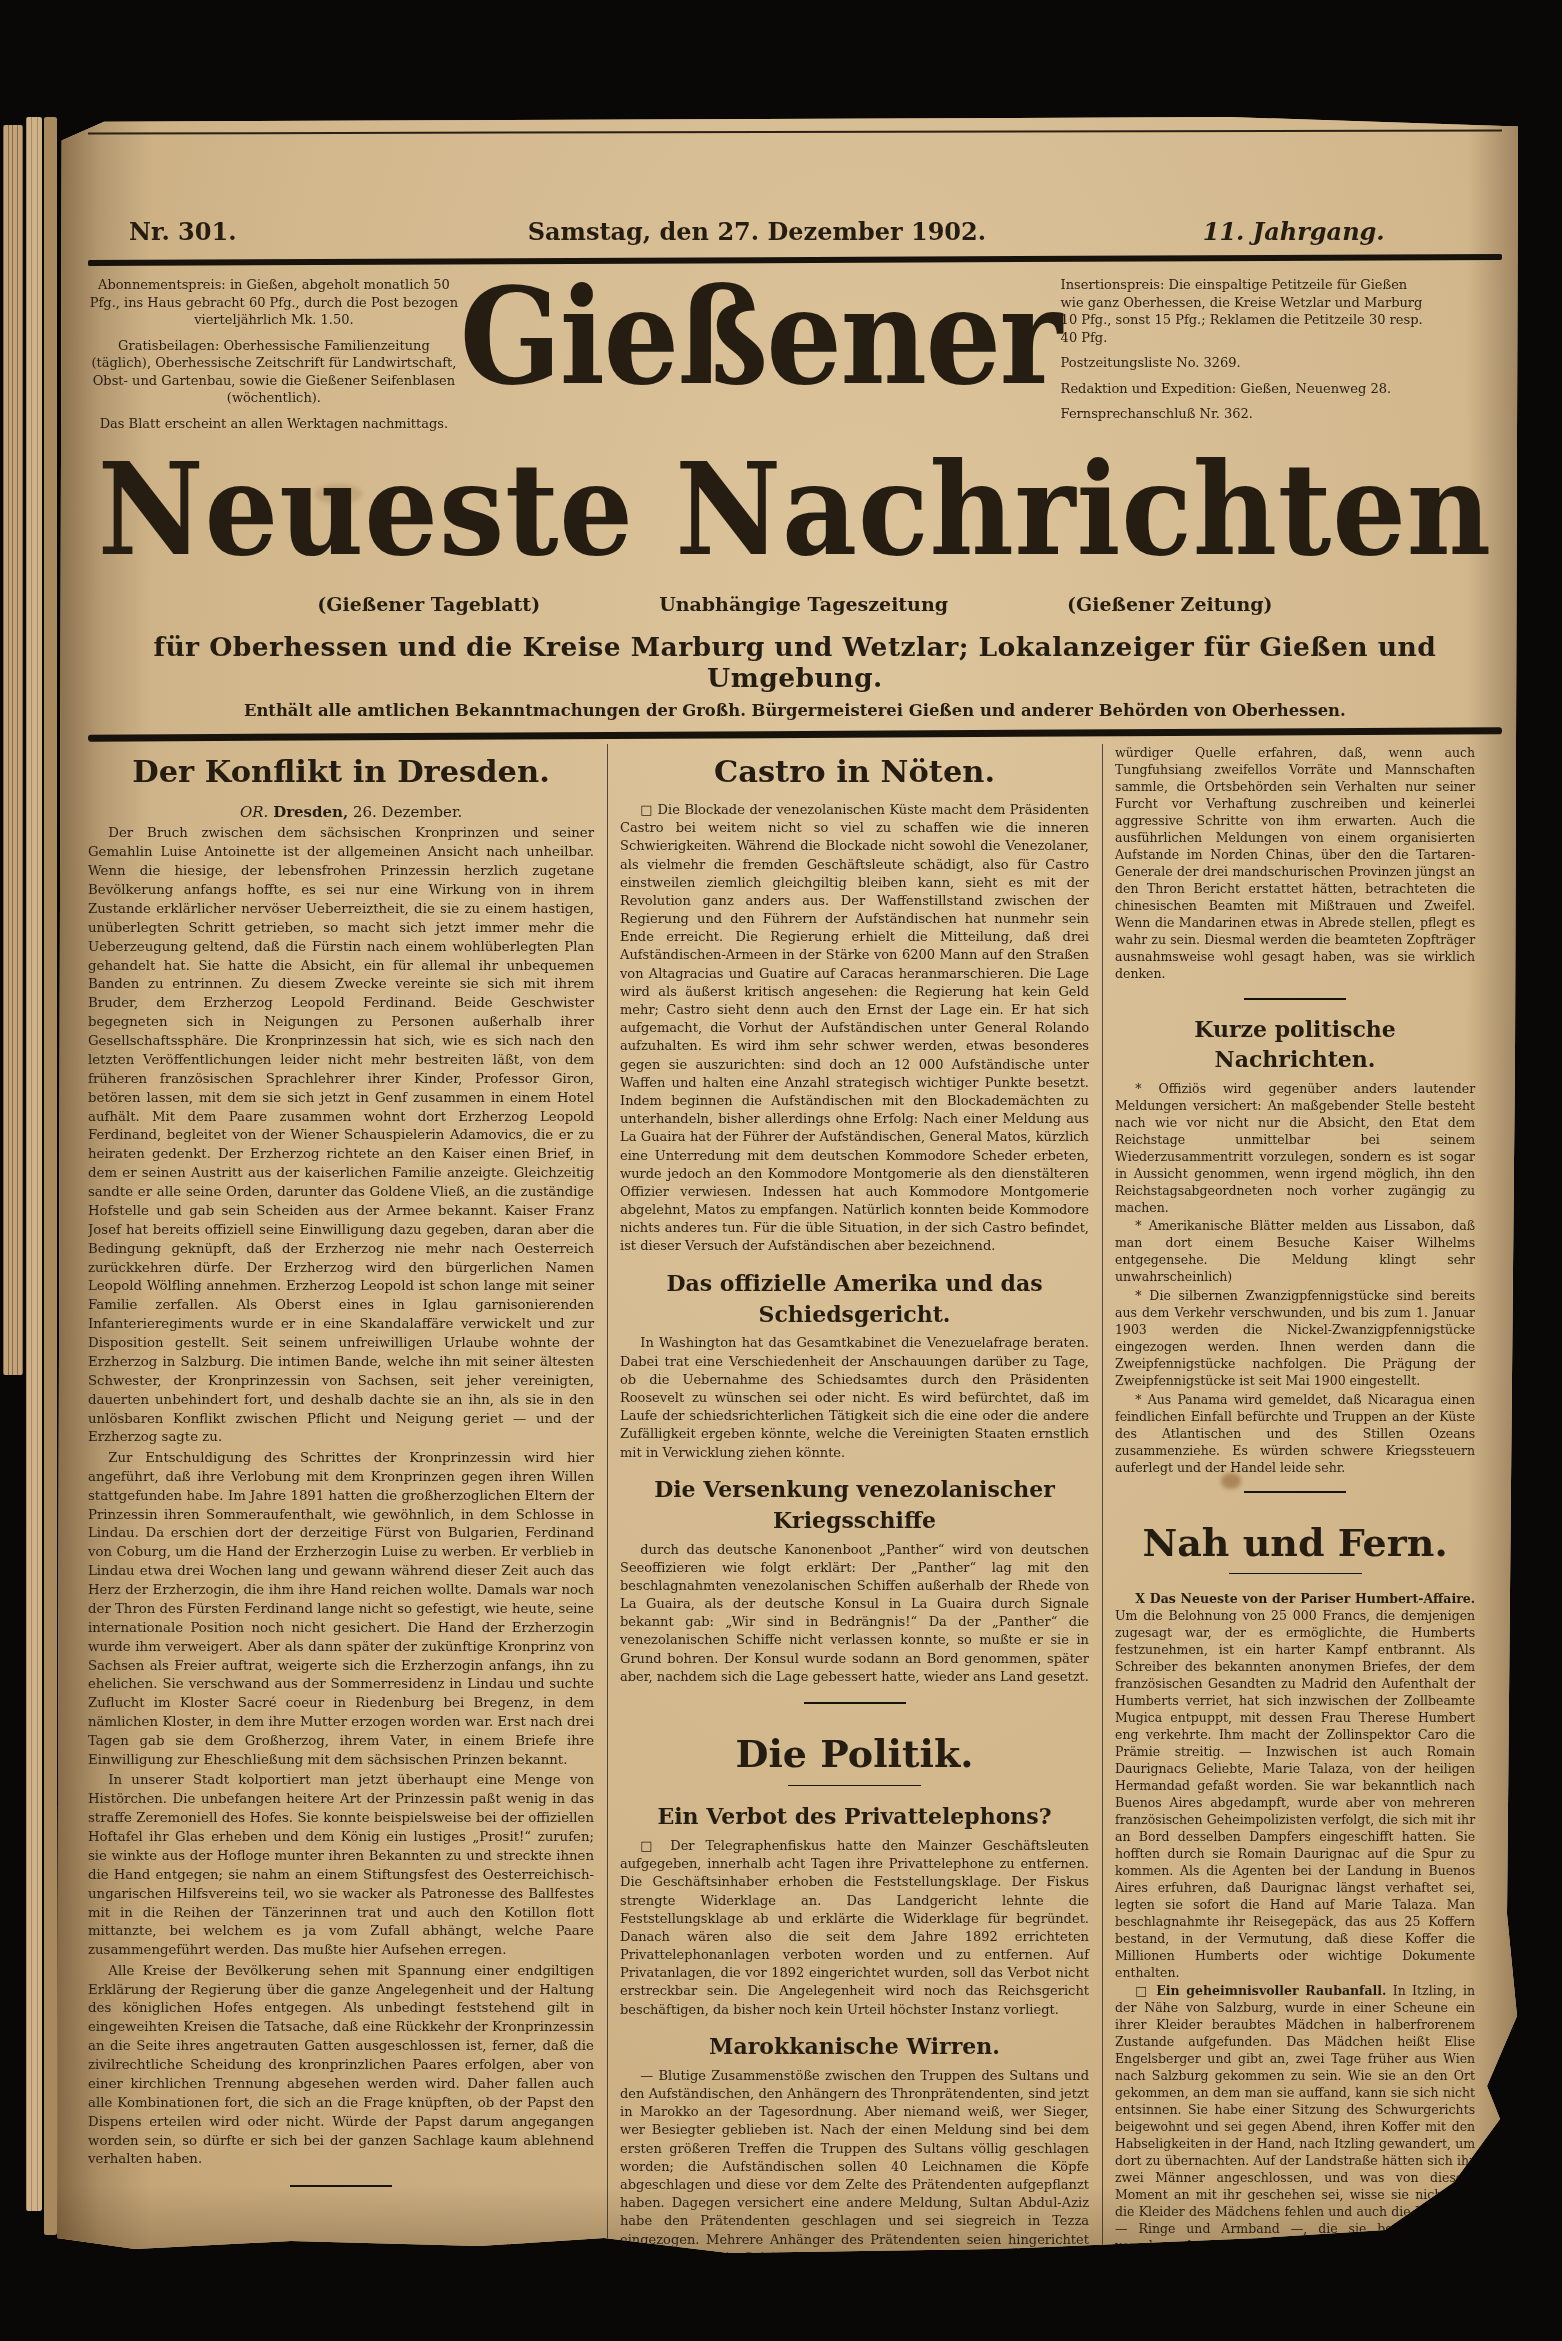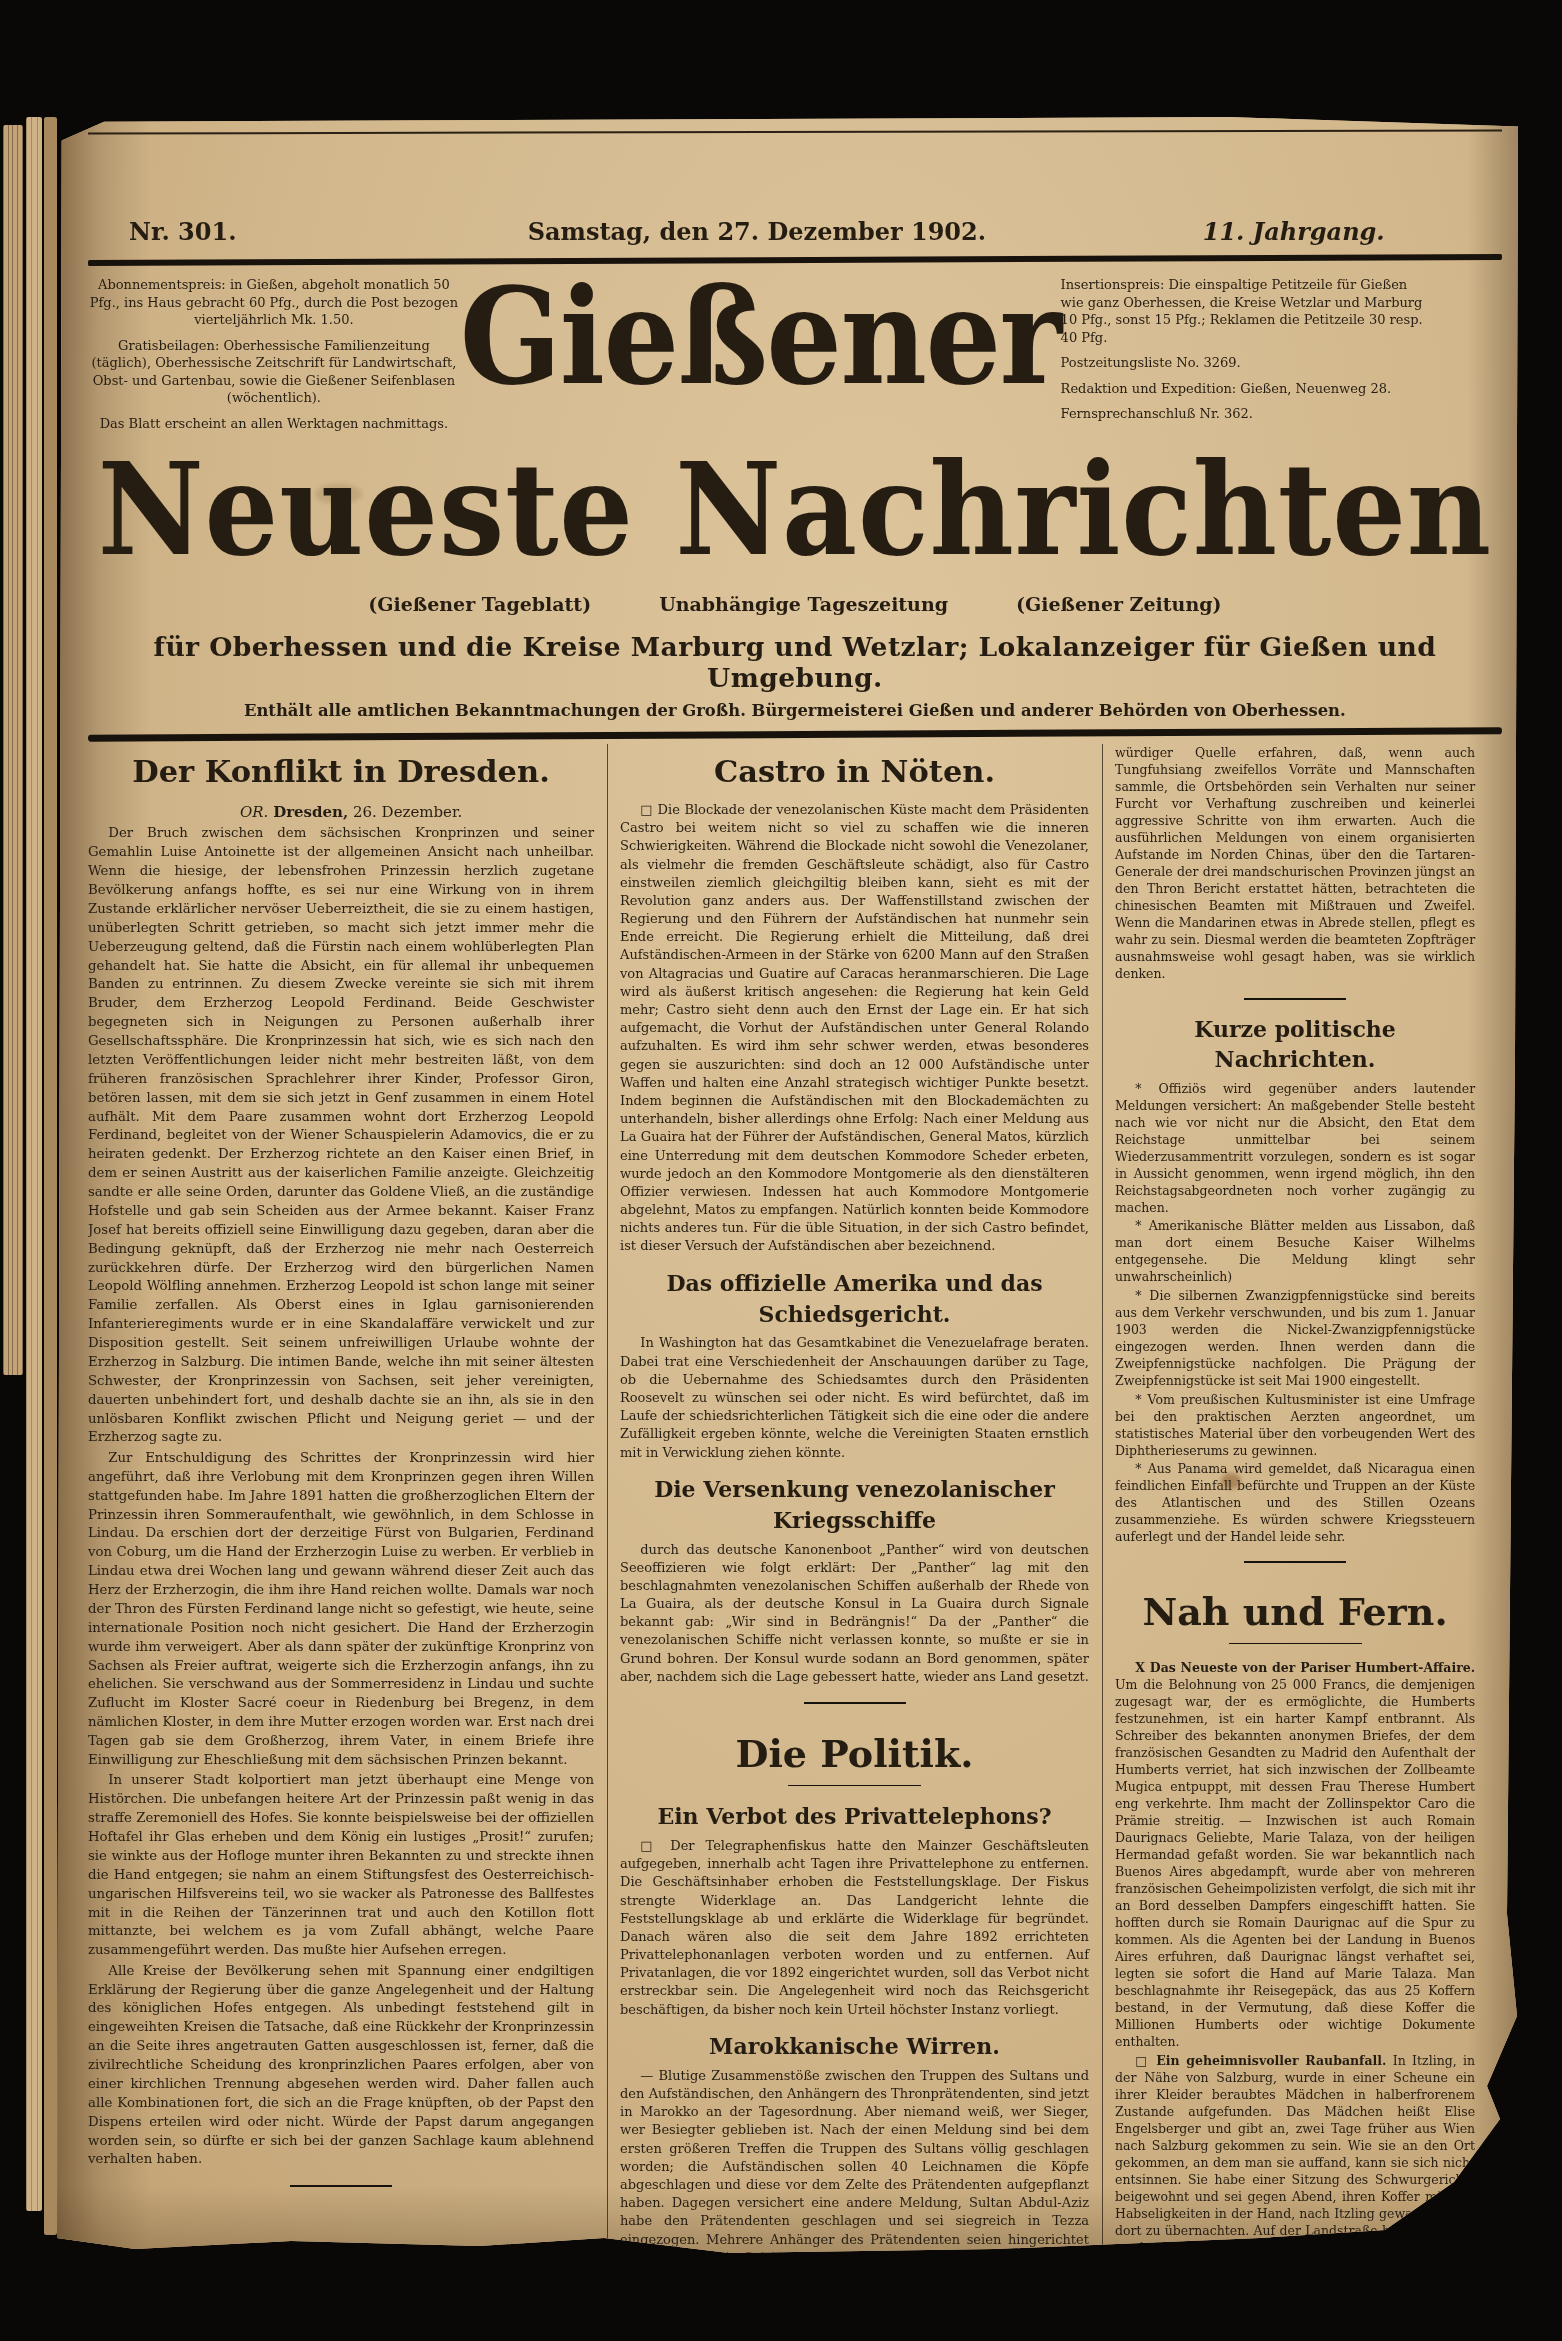--- a/index.html
+++ b/index.html
@@ -44,21 +44,21 @@
   .issue-row .r{flex:1;text-align:right;padding-right:117px;font-style:italic;}
   .heavyrule{margin-top:11px;height:5.5px;background:#17120c;transform:rotate(-.25deg);border-radius:1.6px;}
   .mast-row{display:flex;margin-top:7.8px;height:166px;}
   .mast-left{width:384px;font-size:13px;text-align:center;line-height:1.35;padding-top:6.3px;}
   .mast-left p,.mast-right p{margin:0 0 7.8px;}
   .mast-center{flex:1;text-align:center;font-size:119px;font-weight:bold;line-height:1.15;
     letter-spacing:-1.6px;transform:scaleY(1.12);}
   .mast-right{width:375px;margin-right:78px;font-size:13px;text-align:left;line-height:1.35;padding-top:6.3px;}
   .title2{text-align:center;font-size:116px;font-weight:bold;white-space:nowrap;
     letter-spacing:0.8px;margin-top:1.6px;line-height:1.25;transform:scaleY(1.1);}
-  .subtitle-row{display:flex;justify-content:center;gap:68px;font-size:19px;font-weight:bold;margin-top:11px;}
+  .subtitle-row{display:flex;justify-content:center;gap:119px;font-size:19px;font-weight:bold;margin-top:11px;}
   .coverage{text-align:center;font-size:26.6px;font-weight:bold;margin-top:15.6px;letter-spacing:0.4px;}
   .official{text-align:center;font-size:16.4px;font-weight:bold;margin-top:7.8px;}
   .wavyrule{height:7px;background:#17120c;margin-top:11px;transform:rotate(-.3deg);border-radius:3.1px;}
   
   .columns{display:flex;margin-top:6.3px;height:1547px;overflow:hidden;align-items:stretch;}
   .col{overflow:hidden;text-align:justify;}
   .col p{margin:0 0 1.6px;text-indent:20.3px;}
   .col1{width:506px;padding-right:12.5px;font-size:13.3px;line-height:1.42;}
   .col2{width:469px;padding:0 12.5px;border-left:1.6px solid rgba(40,30,18,.75);
     border-right:1.6px solid rgba(40,30,18,.75);font-size:13px;line-height:1.4;}
@@ -156,21 +156,20 @@
 
       </div>
 
       <div class="col col3">
         <p style="text-indent:0;">würdiger Quelle erfahren, daß, wenn auch Tungfuhsiang zweifellos Vorräte und Mannschaften sammle, die Ortsbehörden sein Verhalten nur seiner Furcht vor Verhaftung zuschreiben und keinerlei aggressive Schritte von ihm erwarten. Auch die ausführlichen Meldungen von einem organisierten Aufstande im Norden Chinas, über den die Tartaren-Generale der drei mandschurischen Provinzen jüngst an den Thron Bericht erstattet hätten, betrachteten die chinesischen Beamten mit Mißtrauen und Zweifel. Wenn die Mandarinen etwas in Abrede stellen, pflegt es wahr zu sein. Diesmal werden die beamteten Zopfträger ausnahmsweise wohl gesagt haben, was sie wirklich denken.</p>
         <div class="sep"></div>
         <div class="subhead">Kurze politische Nachrichten.</div>
         <p>* Offiziös wird gegenüber anders lautender Meldungen versichert: An maßgebender Stelle besteht nach wie vor nicht nur die Absicht, den Etat dem Reichstage unmittelbar bei seinem Wiederzusammentritt vorzulegen, sondern es ist sogar in Aussicht genommen, wenn irgend möglich, ihn den Reichstagsabgeordneten noch vorher zugängig zu machen.</p>
         <p>* Amerikanische Blätter melden aus Lissabon, daß man dort einem Besuche Kaiser Wilhelms entgegensehe. Die Meldung klingt sehr unwahrscheinlich)</p>
         <p>* Die silbernen Zwanzigpfennigstücke sind bereits aus dem Verkehr verschwunden, und bis zum 1. Januar 1903 werden die Nickel-Zwanzigpfennigstücke eingezogen werden. Ihnen werden dann die Zweipfennigstücke nachfolgen. Die Prägung der Zweipfennigstücke ist seit Mai 1900 eingestellt.</p>
-        <p>* Vom preußischen Kultusminister ist eine Umfrage bei den praktischen Aerzten angeordnet, um statistisches Material über den vorbeugenden Wert des Diphtherieserums zu gewinnen.</p>
         <p>* Aus Panama wird gemeldet, daß Nicaragua einen feindlichen Einfall befürchte und Truppen an der Küste des Atlantischen und des Stillen Ozeans zusammenziehe. Es würden schwere Kriegssteuern auferlegt und der Handel leide sehr.</p>
         <div class="sep"></div>
         <div class="section-title">Nah und Fern.</div>
         <div class="sep-thin"></div>
         <p class="story">
           <b>X Das Neueste von der Pariser Humbert-Affaire.</b>
           <span>Um die Belohnung von 25 000 Francs, die demjenigen zugesagt war, der es ermöglichte, die Humberts festzunehmen, ist ein harter Kampf entbrannt. Als Schreiber des bekannten anonymen Briefes, der dem französischen Gesandten zu Madrid den Aufenthalt der Humberts verriet, hat sich inzwischen der Zollbeamte Mugica entpuppt, mit dessen Frau Therese Humbert eng verkehrte. Ihm macht der Zollinspektor Caro die Prämie streitig. — Inzwischen ist auch Romain Daurignacs Geliebte, Marie Talaza, von der heiligen Hermandad gefaßt worden. Sie war bekanntlich nach Buenos Aires abgedampft, wurde aber von mehreren französischen Geheimpolizisten verfolgt, die sich mit ihr an Bord desselben Dampfers eingeschifft hatten. Sie hofften durch sie Romain Daurignac auf die Spur zu kommen. Als die Agenten bei der Landung in Buenos Aires erfuhren, daß Daurignac längst verhaftet sei, legten sie sofort die Hand auf Marie Talaza. Man beschlagnahmte ihr Reisegepäck, das aus 25 Koffern bestand, in der Vermutung, daß diese Koffer die Millionen Humberts oder wichtige Dokumente enthalten.</span>
         </p>
         <p class="story">
           <b>□ Ein geheimnisvoller Raubanfall.</b>

